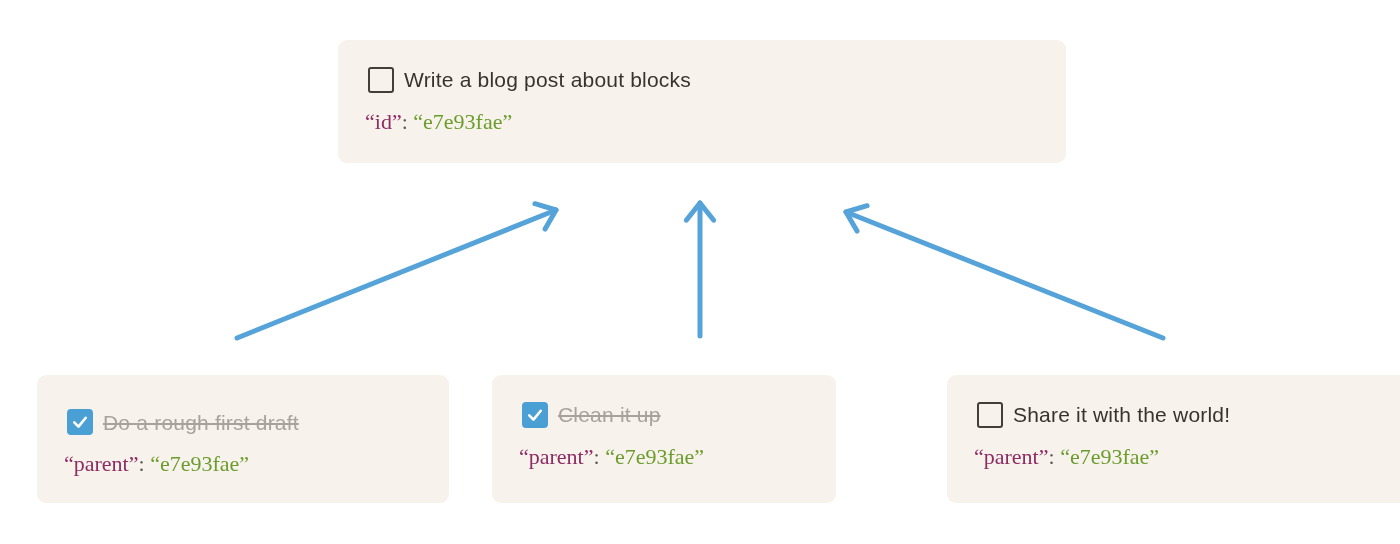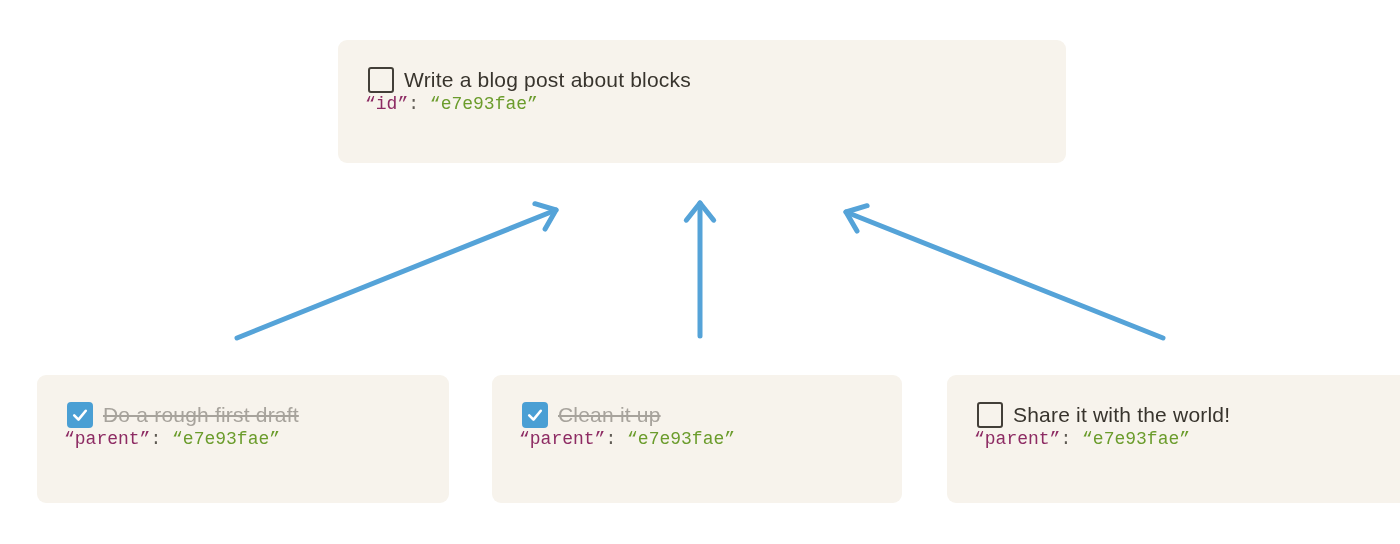--- a/index.html
+++ b/index.html
@@ -7,25 +7,25 @@
     width:1400px;height:544px;position:relative;overflow:hidden;
     background:#ffffff;
     font-family:"Liberation Sans",sans-serif;
   }
   .card{
     position:absolute;
     background:var(--card-bg,#f7f3ec);
     border-radius:9px;
     box-sizing:border-box;
     padding:27px 28px 24px 27px;
-    display:flex;flex-direction:column;
+    display:flex;flex-direction:column;gap:15px;
   }
   .card-parent{left:338px;top:40px;width:728px;height:123px;}
-  .card-child1{left:37px;top:375px;width:412px;height:128px;}
-  .card-child2{left:492px;top:375px;width:410px;height:128px;}
+  .card-child1{left:37px;top:375px;width:412px;height:128px;justify-content:flex-end;}
+  .card-child2{left:492px;top:375px;width:344px;height:128px;}
   .card-child3{left:947px;top:375px;width:491px;height:128px;}
 
   .task-row{display:flex;align-items:center;gap:10px;}
   .checkbox{
     width:26px;height:26px;box-sizing:border-box;flex:none;
     border:2.5px solid #433f38;border-radius:3px;margin-left:3px;
     display:flex;align-items:center;justify-content:center;
     cursor:pointer;background:transparent;
   }
   .checkbox svg{display:none;}
@@ -42,22 +42,22 @@
   .task-label{
     font-size:21px;line-height:1.2;color:var(--task-text,#38342d);
     letter-spacing:0.2px;
   }
   .card.done .task-label{
     color:var(--done-text,#a7a39c);
     text-decoration:line-through;
     text-decoration-thickness:1.5px;
   }
   .code-line{
-    font-family:Liberation Mono, monospace;
-    font-size:18px;line-height:1.3;white-space:pre;
+    font-family:Liberation Serif, serif;
+    font-size:22px;line-height:1.3;white-space:pre;
   }
   .code-key{color:var(--code-key,#8d2b63);}
   .code-sep{color:var(--code-sep,#5f5b54);}
   .code-value{color:var(--code-value,#6b9c2c);}
 
   .arrows-layer{
     position:absolute;left:0;top:0;width:1400px;height:544px;
     pointer-events:none;
   }
 </style>

